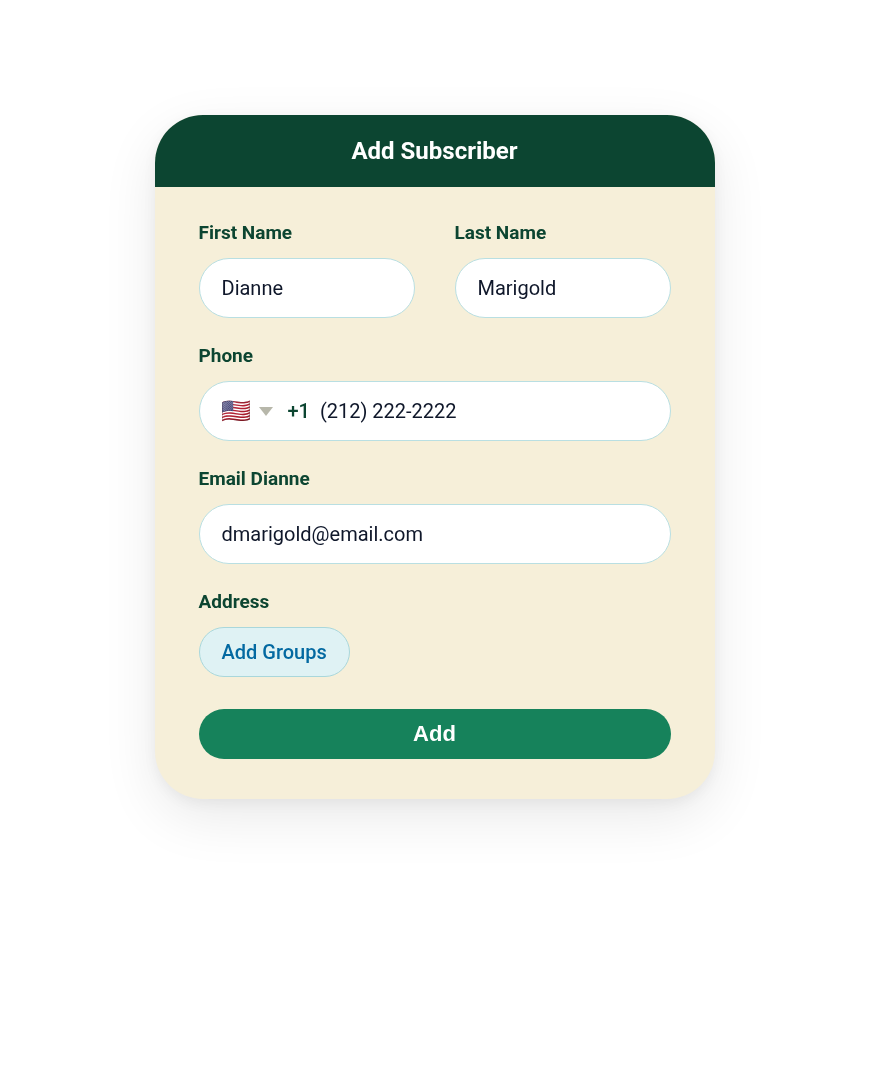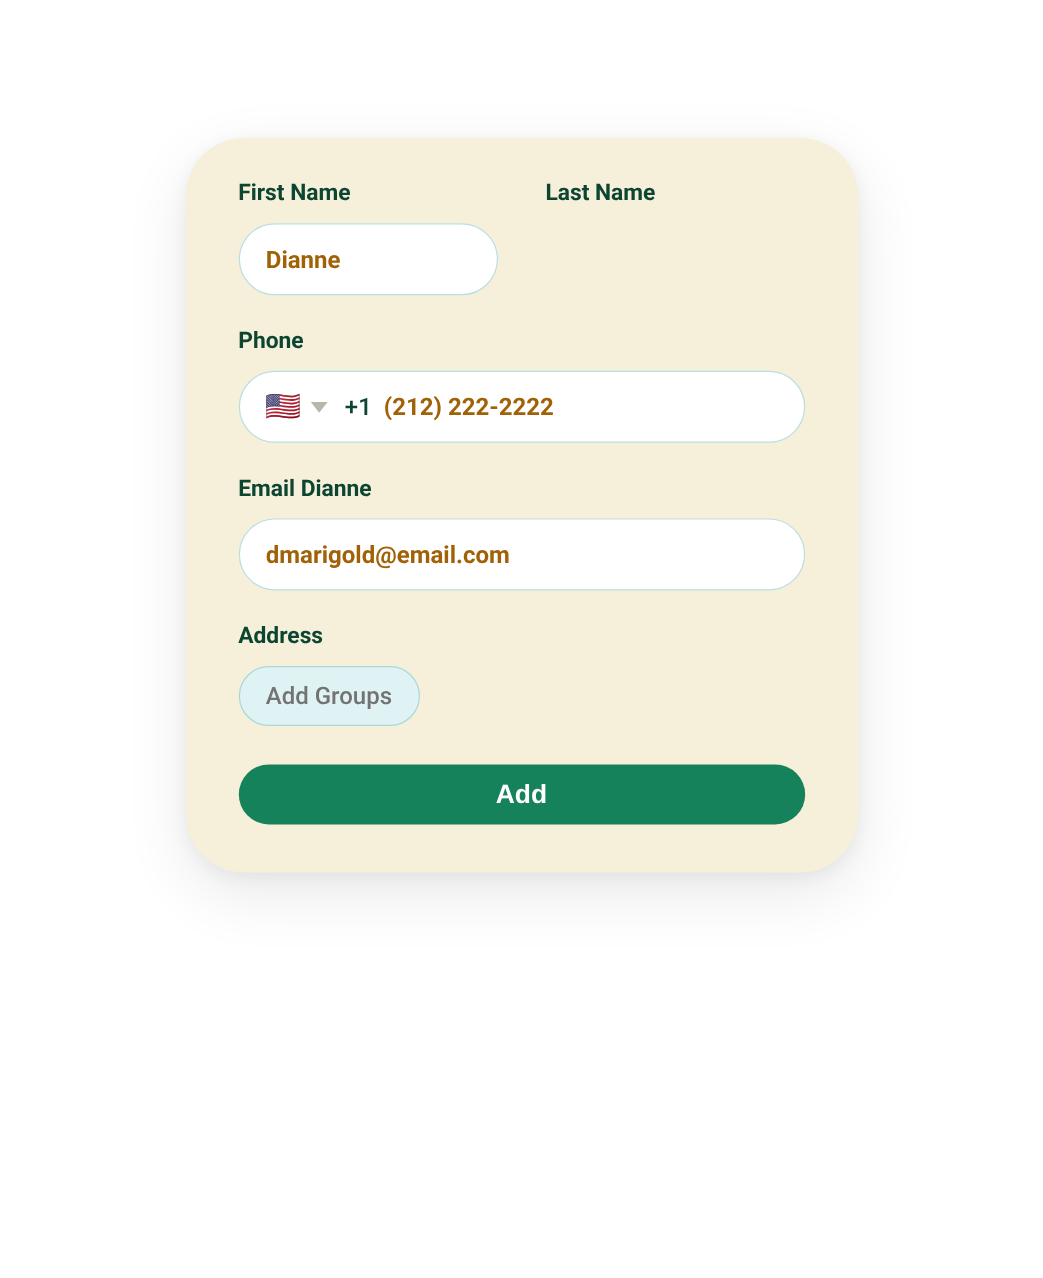--- a/index.html
+++ b/index.html
@@ -64,23 +64,23 @@
       align-items: center;
       padding: 0 22px;
       color: #0c4531;
       font-size: 20px;
       font-weight: 500;
     }
     .input-pill input {
       border: none;
       outline: none;
       background: transparent;
-      color: #a16207;
+      color: #0f172a;
       font-size: 20px;
-      font-weight: 700;
+      font-weight: 400;
       width: 100%;
       font-family: inherit;
     }
     .phone-pill {
       gap: 10px;
     }
     .flag-select {
       display: flex;
       align-items: center;
       gap: 8px;
@@ -105,21 +105,21 @@
       margin-left: 4px;
     }
     .groups-chip {
       background: #dff2f4;
       border: 1.5px solid #a9d7db;
       border-radius: 999px;
       height: 50px;
       display: inline-flex;
       align-items: center;
       padding: 0 22px;
-      color: #737373;
+      color: #0369a1;
       font-size: 20px;
       font-weight: 500;
       cursor: pointer;
       width: fit-content;
     }
     .submit-btn {
       width: 100%;
       background: #16825b;
       color: #ffffff;
       border: none;
@@ -128,31 +128,37 @@
       font-size: 22px;
       font-weight: 700;
       cursor: pointer;
       margin-top: 6px;
     }
   </style>
 </head>
 <body>
 
 <div class="card">
+  <div class="card-header">
+    <span>Add Subscriber</span>
+  </div>
   <div class="card-body">
 
     <div class="row">
       <div class="field">
         <span class="label">First Name</span>
         <div class="input-pill">
           <input type="text" value="Dianne" style="">
         </div>
       </div>
       <div class="field">
         <span class="label">Last Name</span>
+        <div class="input-pill">
+          <input type="text" value="Marigold" style="">
+        </div>
       </div>
     </div>
 
     <div class="field">
       <span class="label">Phone</span>
       <div class="input-pill phone-pill">
         <div class="flag-select">
           <span class="flag">🇺🇸</span>
           <span class="caret-down"></span>
         </div>

